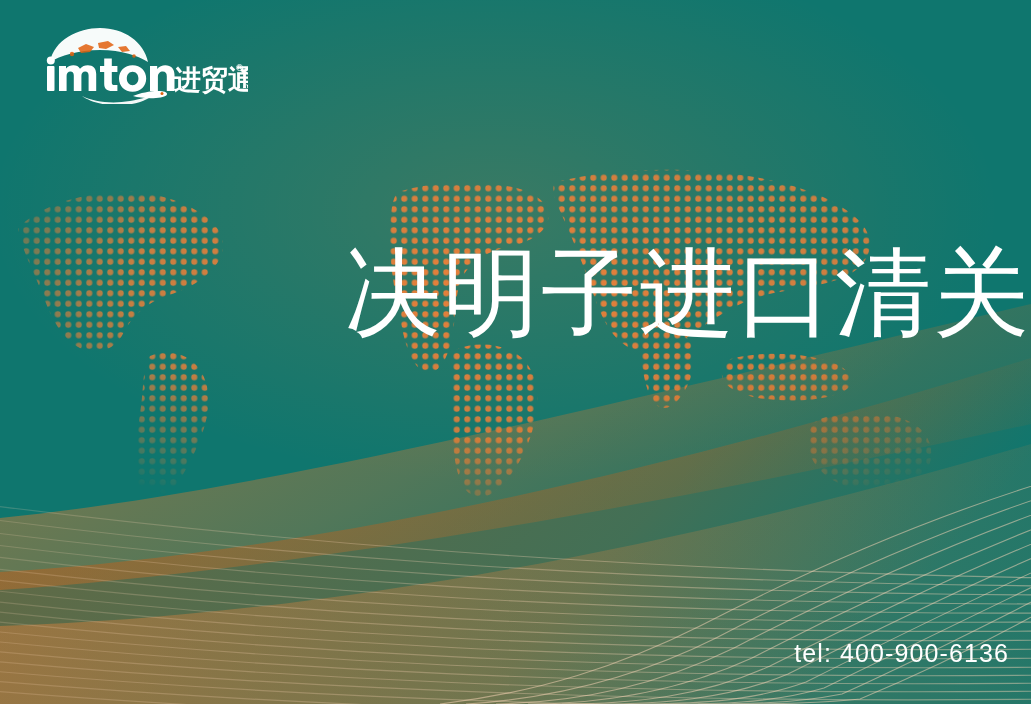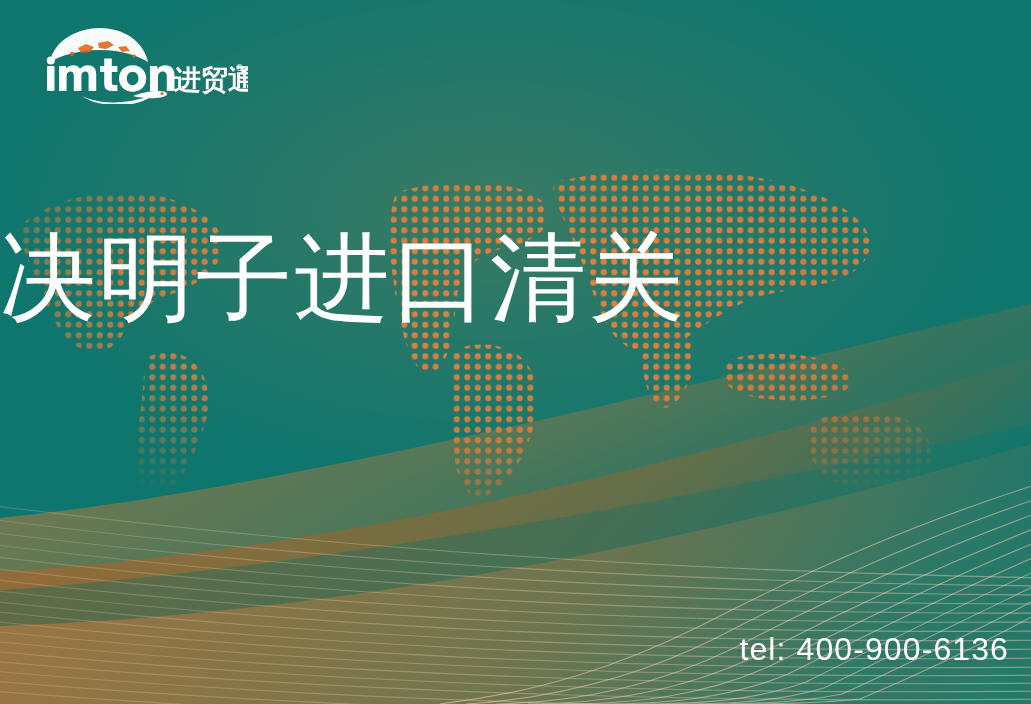--- a/index.html
+++ b/index.html
@@ -70,44 +70,44 @@
     top: 26px;
     width: 210px;
     height: 78px;
     display: block;
   }
 
   
   .headline {
     position: absolute;
     left: 0;
-    top: 217px;
-    width: 1031px;
-    text-align: left;
+    top: 232px;
+    width: 1031px;
+    text-align: right;
     color: #ffffff;
     font-size: 96px;
     line-height: 1.28;
     font-weight: 300;
     letter-spacing: 2px;
     font-family: "DejaVu Sans", "Liberation Sans", sans-serif;
     text-rendering: geometricPrecision;
     pointer-events: none;
   }
   .headline .line {
     display: block;
     white-space: nowrap;
   }
 
   
   .tel {
     position: absolute;
     right: 22px;
     bottom: 36px;
     color: #ffffff;
-    font-size: 32px;
+    font-size: 25px;
     font-weight: 400;
     letter-spacing: 1.1px;
     font-family: "Liberation Sans", "DejaVu Sans", sans-serif;
     white-space: nowrap;
   }
 </style>
 </head>
 <body>
 
 <div class="banner">

